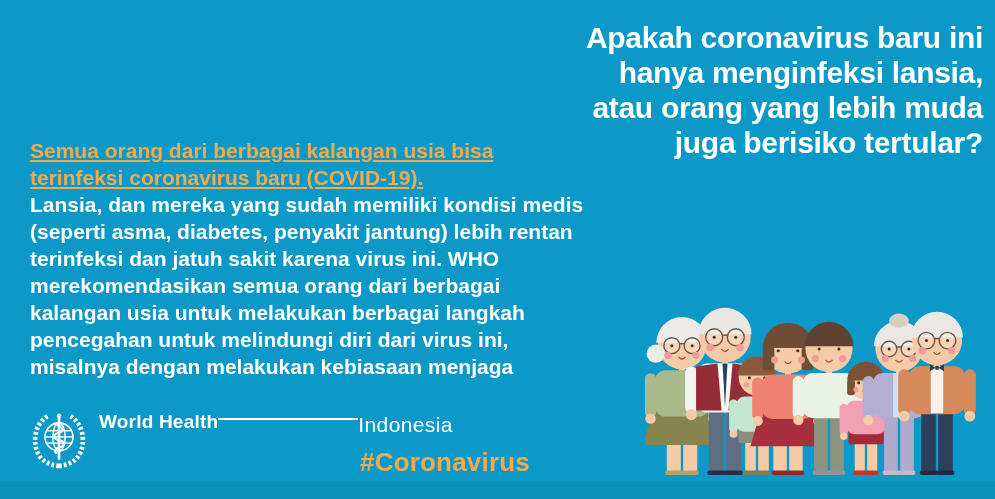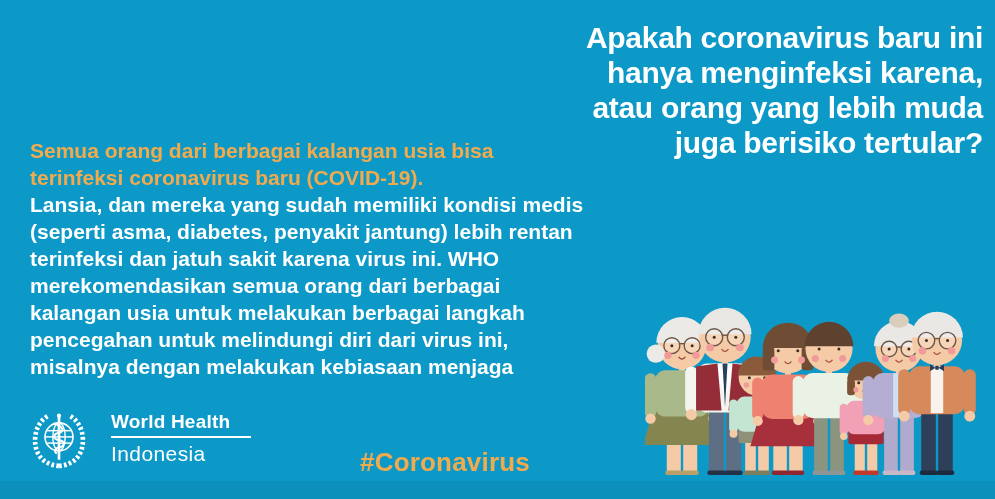--- a/index.html
+++ b/index.html
@@ -11,48 +11,48 @@
   .question{
     position:absolute;top:20px;right:12px;width:540px;
     text-align:right;color:#ffffff;font-weight:bold;
     font-size:30px;line-height:35px;letter-spacing:-0.3px;
   }
   .answer{
     position:absolute;left:30px;top:137px;width:600px;
     font-weight:bold;font-size:21px;line-height:27px;color:#ffffff;
   }
   .answer-line{white-space:nowrap;}
-  .hl{color:#f2ab4c;}
+  .hl{color:#f2ab4c;text-decoration:underline;}
   .who{
     position:absolute;left:30px;top:411px;
     display:flex;align-items:flex-start;gap:11px;color:#ffffff;
   }
   .who-emblem{flex:0 0 auto;}
-  .who-text{display:flex;flex-direction:column;padding-top:2px;margin-left:12px;}
+  .who-text{display:flex;flex-direction:row;padding-top:2px;}
   .who-name{font-weight:bold;font-size:19px;line-height:18px;letter-spacing:0.2px;}
   .who-divider{height:1.6px;background:#ffffff;margin:5px 0 4px 0;width:140px;}
   .who-region{font-size:21px;font-weight:400;letter-spacing:0.4px;}
   .hashtag{
     position:absolute;left:360px;top:447px;
     font-size:26px;font-weight:bold;color:#f2ab4c;letter-spacing:0.2px;
   }
   .family{position:absolute;left:645px;top:295px;width:350px;height:185px;}
   .ground-band{
     position:absolute;left:0;bottom:0;width:100%;height:18px;
     background:#0b90bc;
   }
 </style>
 </head>
 <body>
 
 <div class="canvas" style="background: rgb(13, 153, 200);">
 
   <div class="question">
     <div class="q-line" style="color: rgb(255, 255, 255);">Apakah coronavirus baru ini</div>
-    <div class="q-line" style="color: rgb(255, 255, 255);">hanya menginfeksi karena,</div>
+    <div class="q-line" style="color: rgb(255, 255, 255);">hanya menginfeksi lansia,</div>
     <div class="q-line" style="color: rgb(255, 255, 255);">atau orang yang lebih muda</div>
     <div class="q-line" style="color: rgb(255, 255, 255);">juga berisiko tertular?</div>
   </div>
 
   <div class="answer">
     <div class="answer-line hl" style="color: rgb(242, 171, 76);">Semua orang dari berbagai kalangan usia bisa</div>
     <div class="answer-line hl" style="color: rgb(242, 171, 76);">terinfeksi coronavirus baru (COVID-19).</div>
     <div class="answer-line">Lansia, dan mereka yang sudah memiliki kondisi medis</div>
     <div class="answer-line">(seperti asma, diabetes, penyakit jantung) lebih rentan</div>
     <div class="answer-line">terinfeksi dan jatuh sakit karena virus ini. WHO</div>

